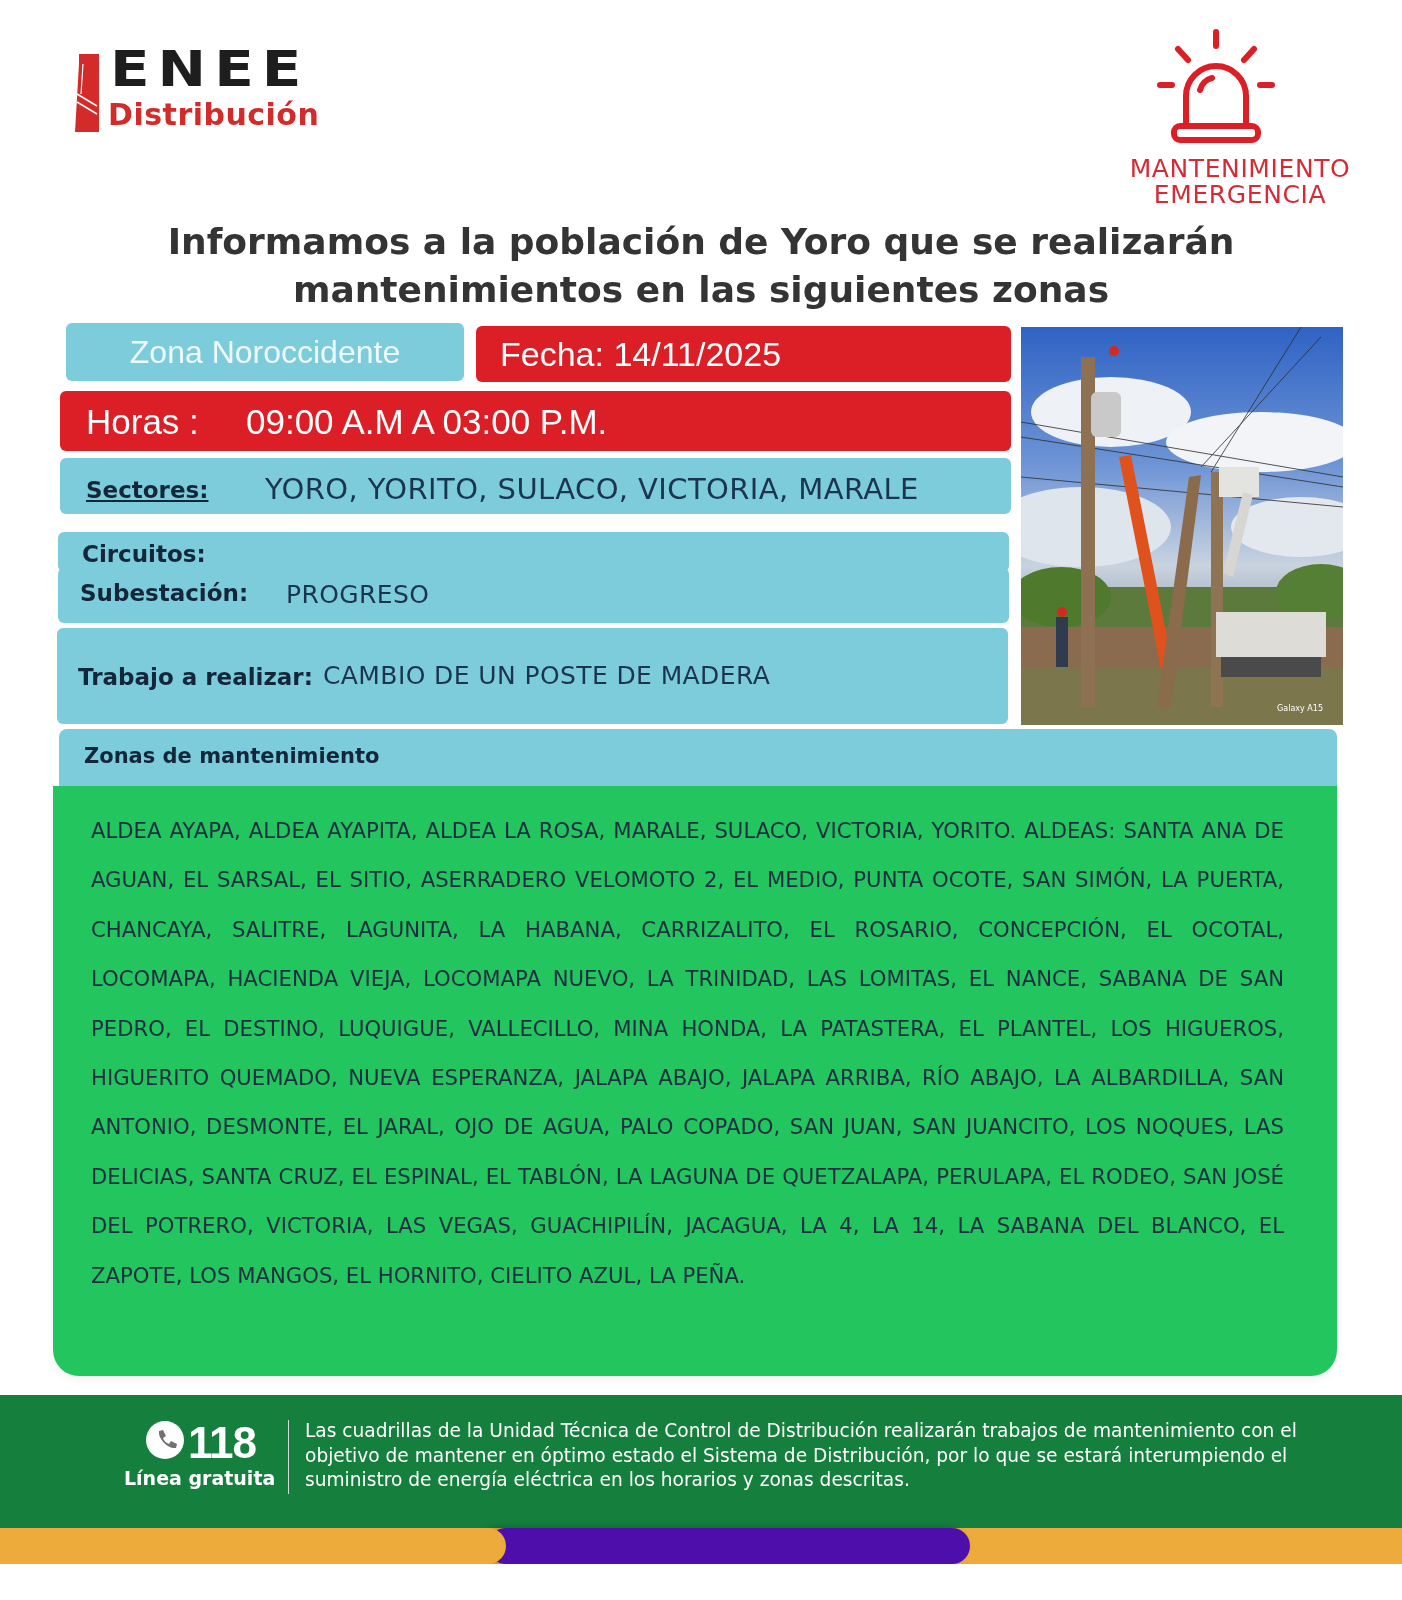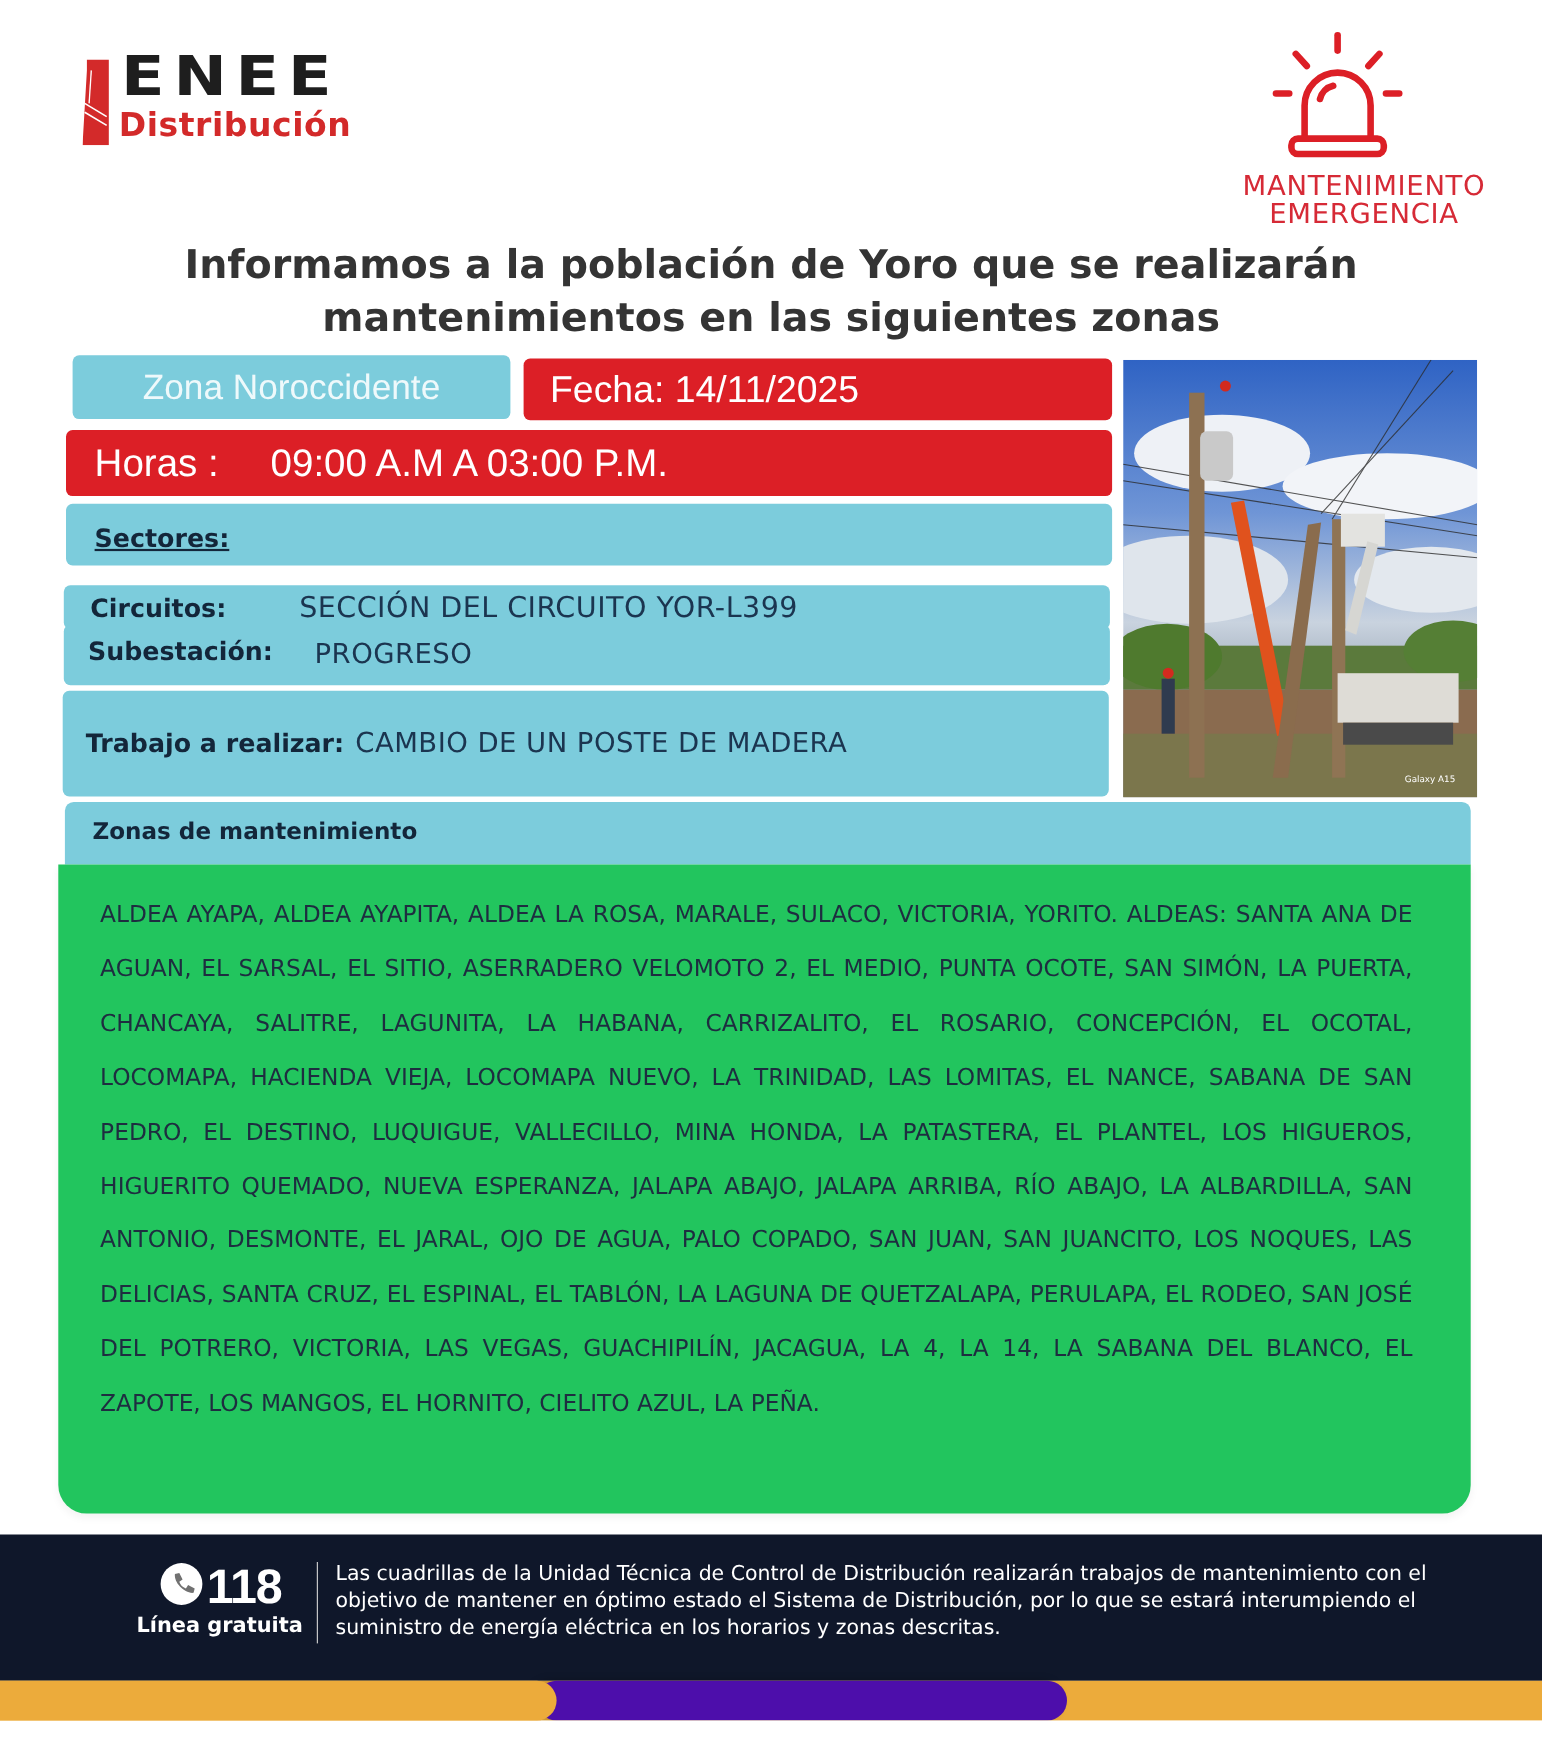--- a/index.html
+++ b/index.html
@@ -50,21 +50,21 @@
   .photo-caption { position: absolute; right: 20px; bottom: 12px; color: #ffffff; font-size: 8px; font-family: "DejaVu Sans", sans-serif; }
 
   
   .zonas-head { left: 59px; top: 729px; width: 1278px; height: 57px; border-radius: 8px 8px 0 0; }
   .zonas-head .lbl { position: absolute; left: 25px; top: 15px; font-family: "DejaVu Sans", sans-serif; font-weight: bold; font-size: 21px; color: #13263a; }
 
   .zonas-body { position: absolute; left: 53px; top: 786px; width: 1284px; height: 590px; background: #22c55e; border-radius: 0 0 26px 26px; box-shadow: 0 4px 8px rgba(0,0,0,0.05); }
   .zonas-text { position: absolute; left: 38px; top: 20px; width: 1193px; font-family: "DejaVu Sans", sans-serif; font-size: 21.2px; line-height: 49.4px; color: #1e2d40; text-align: justify; text-align-last: left; }
 
   
-  .footer { position: absolute; left: 0; top: 1395px; width: 1402px; height: 133px; background: #0f172a; }
+  .footer { position: absolute; left: 0; top: 1395px; width: 1402px; height: 133px; background: #15803d; }
   .phone { position: absolute; left: 146px; top: 26px; width: 150px; }
   .phone-circle { position: absolute; left: 0; top: 0; width: 38px; height: 38px; border-radius: 50%; background: #ffffff; }
   .phone-num { position: absolute; left: 42px; top: -3px; color: #ffffff; font-family: "Liberation Sans", sans-serif; font-weight: bold; font-size: 44px; letter-spacing: -1px; }
   .phone-lbl { position: absolute; left: 124px; top: 72px; color: #ffffff; font-family: "DejaVu Sans", sans-serif; font-weight: bold; font-size: 19px; }
   .divider { position: absolute; left: 288px; top: 25px; width: 1px; height: 74px; background: #d8d8d8; }
   .footer-text { position: absolute; left: 305px; top: 24px; width: 1000px; color: #ffffff; font-family: "DejaVu Sans", sans-serif; font-size: 18.6px; line-height: 24.5px; }
 
   .stripe { position: absolute; left: 0; top: 1528px; width: 1402px; height: 72px; background: #ecab3b; }
   .stripe-purple { position: absolute; left: 488px; top: 0; width: 482px; height: 36px; background: #4d0eab; border-radius: 18px; box-shadow: -6px 0 8px rgba(0,0,0,0.25); }
   .stripe-bottom { position: absolute; left: 0; top: 36px; width: 1402px; height: 36px; background: #ffffff; }
@@ -114,25 +114,25 @@
   <span>14/11/2025</span>
 </div>
 
 <div class="box red horas">
   <span>Horas :</span>
   <span class="val">09:00 A.M A 03:00 P.M.</span>
 </div>
 
 <div class="box cyan row sectores">
   <span class="lbl">Sectores:</span>
+  <span class="val">YORO, YORITO, SULACO, VICTORIA, MARALE</span>
 </div>
 
 <div class="box cyan row circuitos">
   <span class="lbl">Circuitos:</span>
-  <span class="val">SECCIÓN DEL CIRCUITO YOR-L399</span>
 </div>
 
 <div class="box cyan row subest">
   <span class="lbl">Subestación:</span>
   <span class="val">PROGRESO</span>
 </div>
 
 <div class="box cyan row trabajo">
   <span class="lbl">Trabajo a realizar:</span>
   <span class="val">CAMBIO DE UN POSTE DE MADERA</span>

